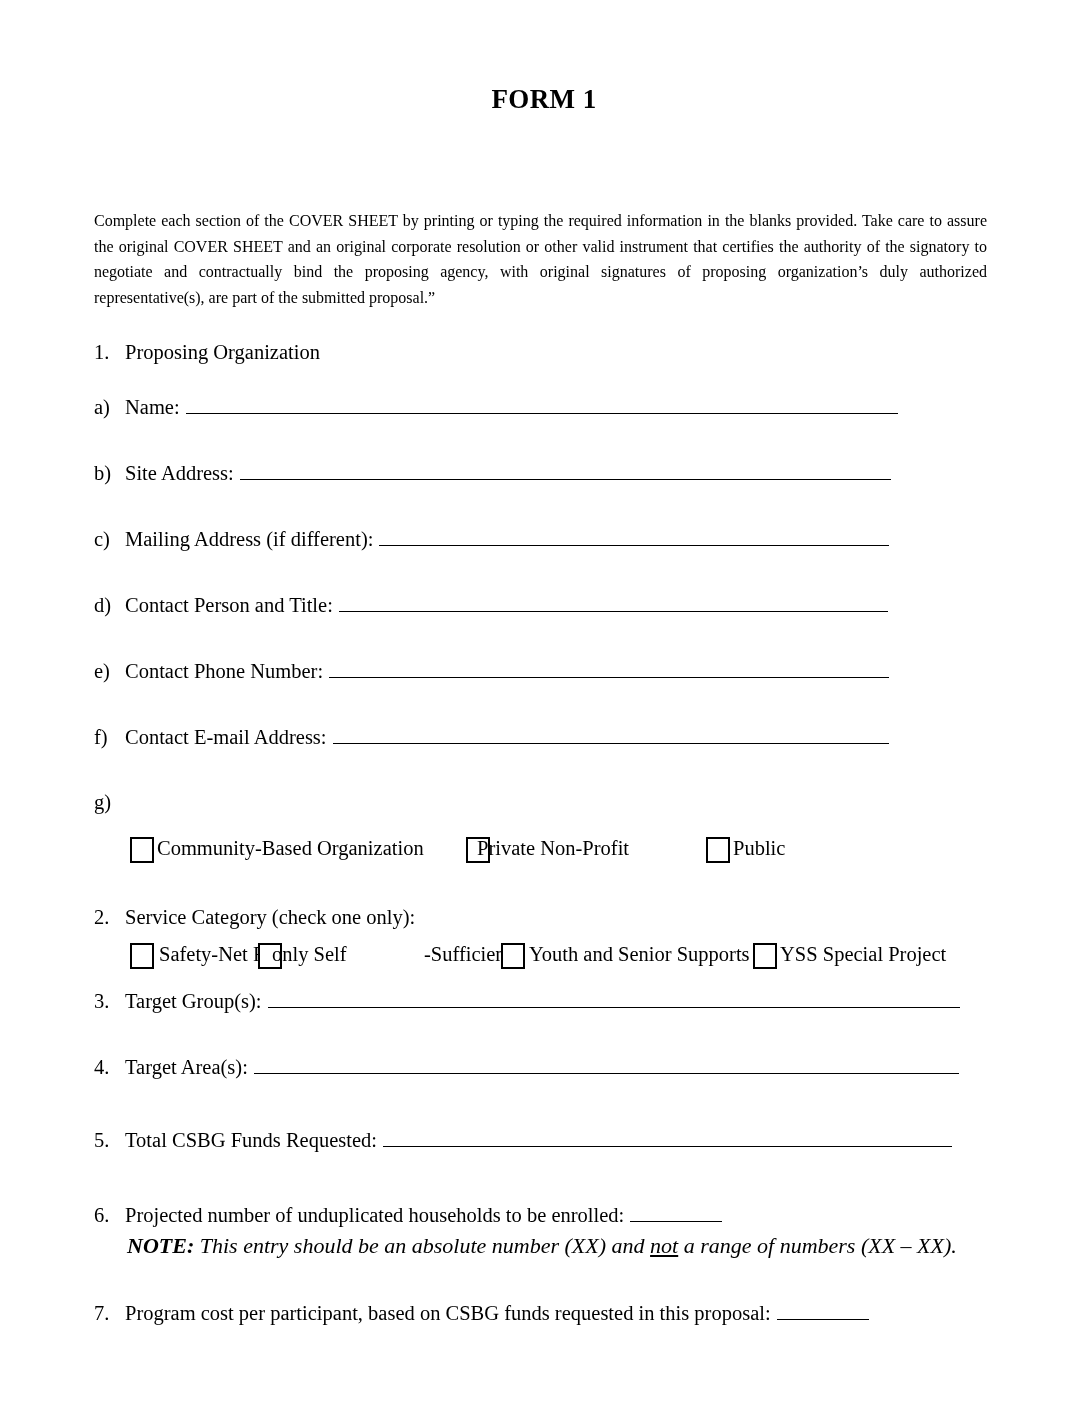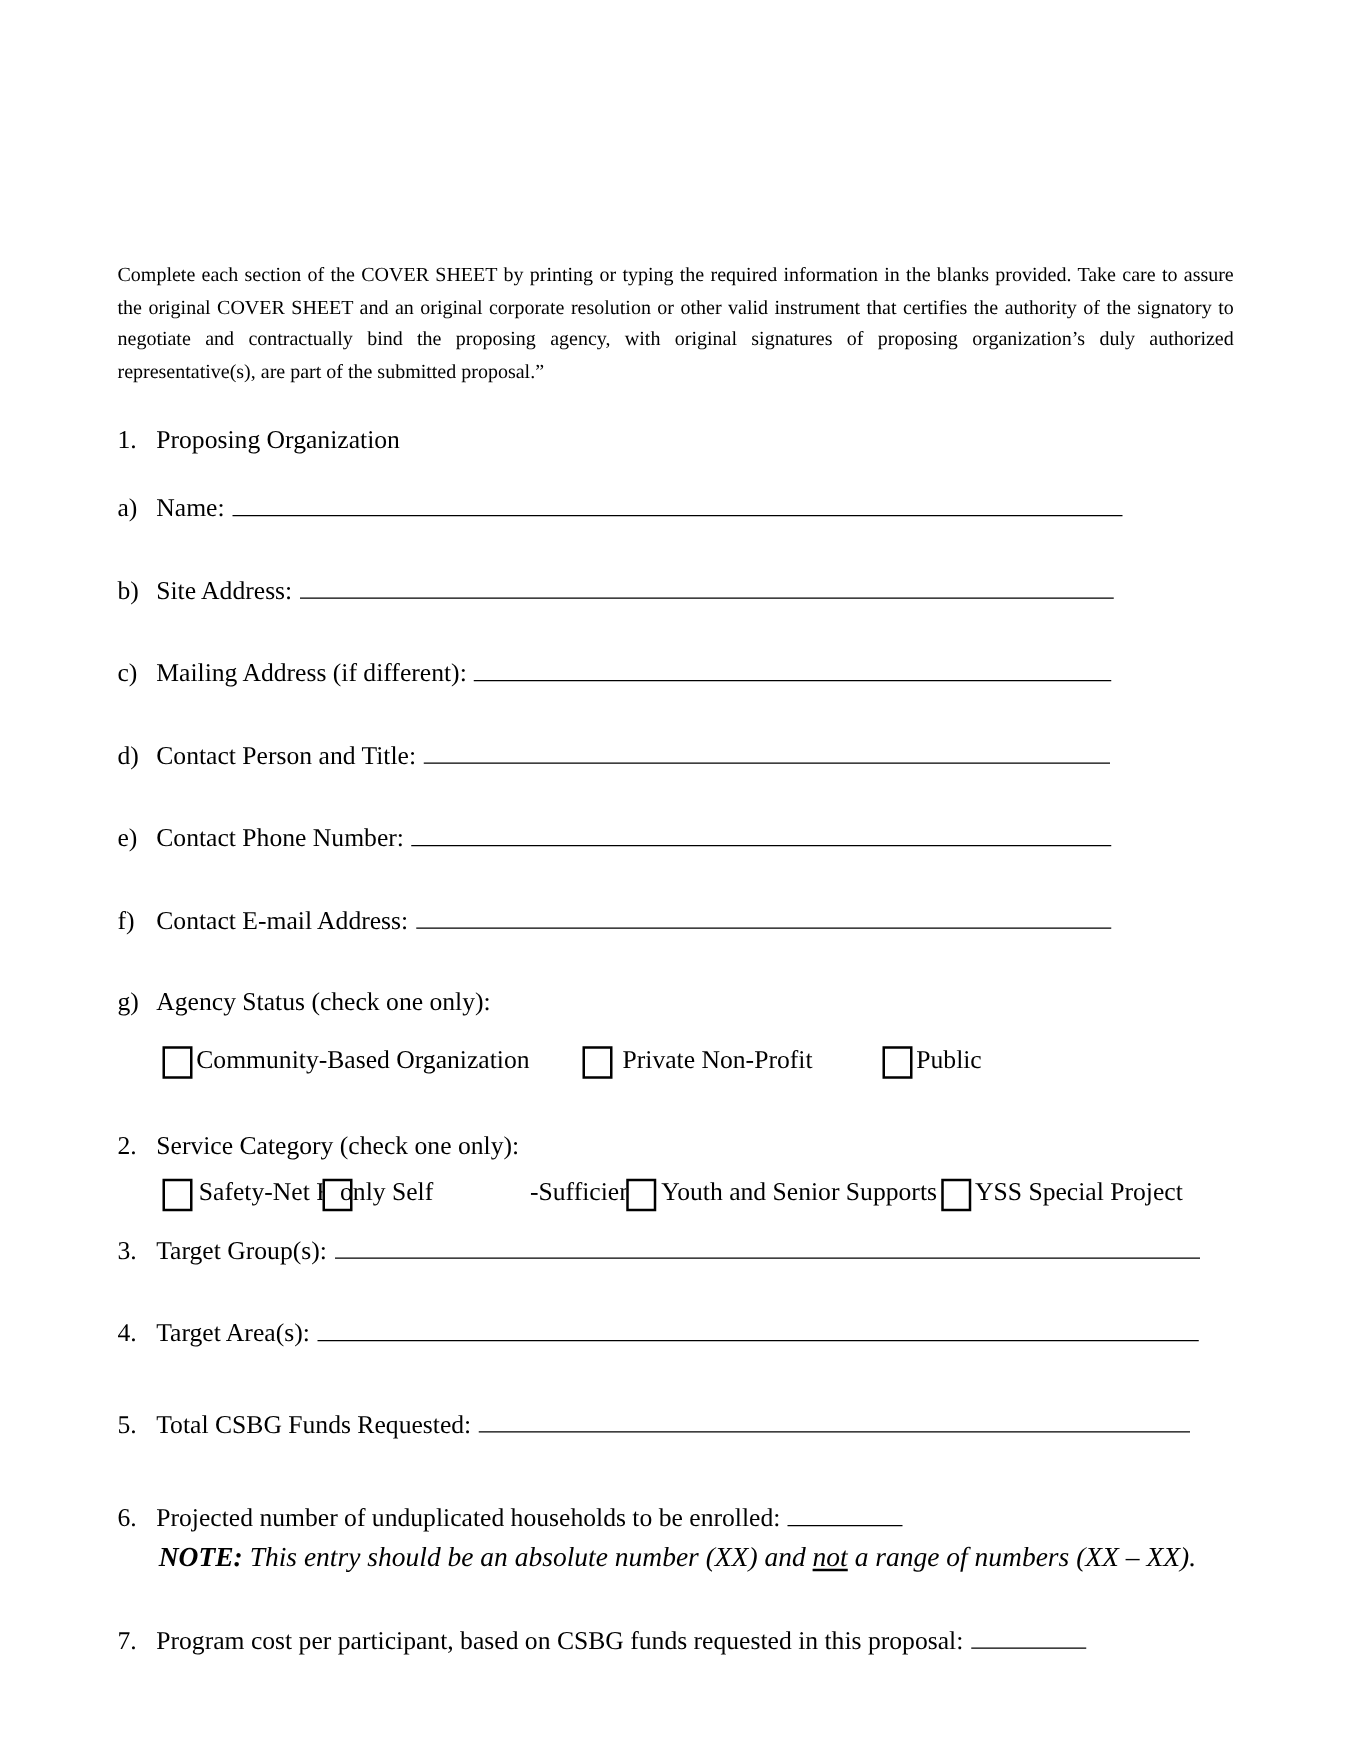--- a/index.html
+++ b/index.html
@@ -114,20 +114,21 @@
   .note .note-not {
     text-decoration: underline;
     font-style: italic;
   }
 </style>
 </head>
 <body>
 
 <div class="page">
 
+  <div class="form-title">FORM 1</div>
 
 
   <p class="intro">Complete each section of the COVER SHEET by printing or typing the required information in the blanks provided.  Take care to assure the original COVER SHEET and an original corporate resolution or other valid instrument that certifies the authority of the signatory to negotiate and contractually bind the proposing agency, with original signatures of proposing organization’s duly authorized representative(s), are part of the submitted proposal.”</p>
 
   <div class="row" style="left:94px; top:341px;">
     <span class="marker">1.</span>
     <span class="label">Proposing Organization</span>
   </div>
 
   <div class="row" style="left:94px; top:396px;">
@@ -161,29 +162,28 @@
   </div>
 
   <div class="row" style="left:94px; top:726px;">
     <span class="marker">f)</span>
     <span class="label">Contact E-mail Address:</span>
     <span class="blank" style="width:556px;"></span>
   </div>
 
   <div class="row" style="left:94px; top:791px;">
     <span class="marker">g)</span>
-    <span class="label">Agency Status (check one only):</span>
   </div>
 
   <div class="cb-row" style="left:0px; top:835px; width:1088px;padding-left:20px;">
     <span class="cbox" style="left:130px; top:2px;"></span>
     <span class="cb-text" style="left:157px; top:0px;">Community-Based Organization</span>
 
     <span class="cbox" style="left:466px; top:2px;"></span>
-    <span class="cb-text" style="left:498px; top:0px;">Private Non-Profit</span>
+    <span class="cb-text" style="left:477px; top:0px;">Private Non-Profit</span>
 
     <span class="cbox" style="left:706px; top:2px;"></span>
     <span class="cb-text" style="left:733px; top:0px;">Public</span>
   </div>
 
   <div class="row" style="left:94px; top:906px;">
     <span class="marker">2.</span>
     <span class="label">Service Category (check one only):</span>
   </div>
 

